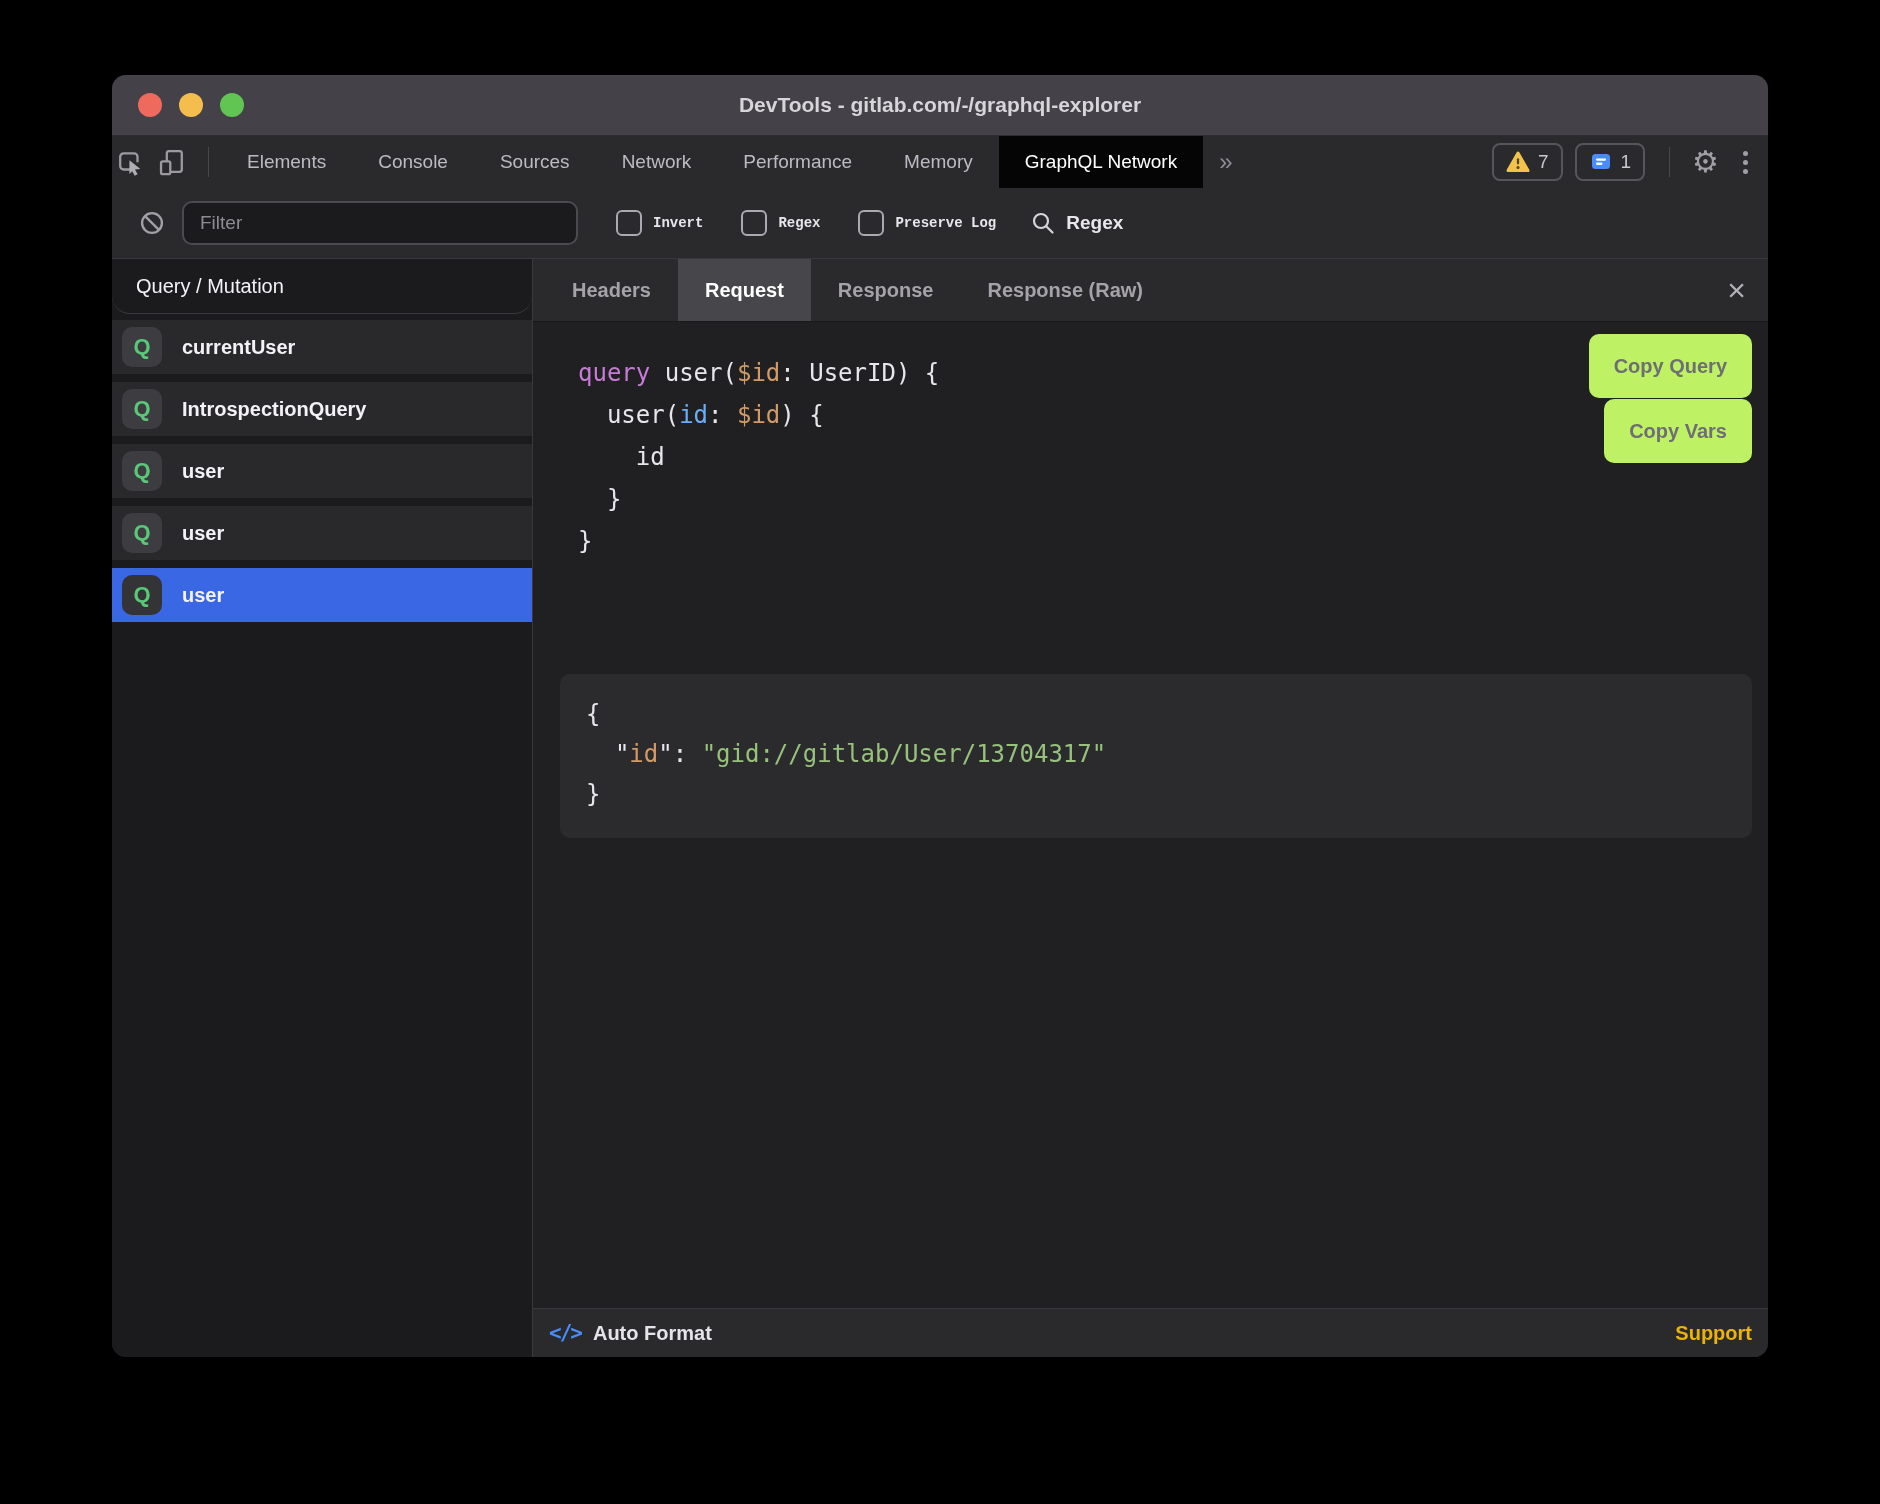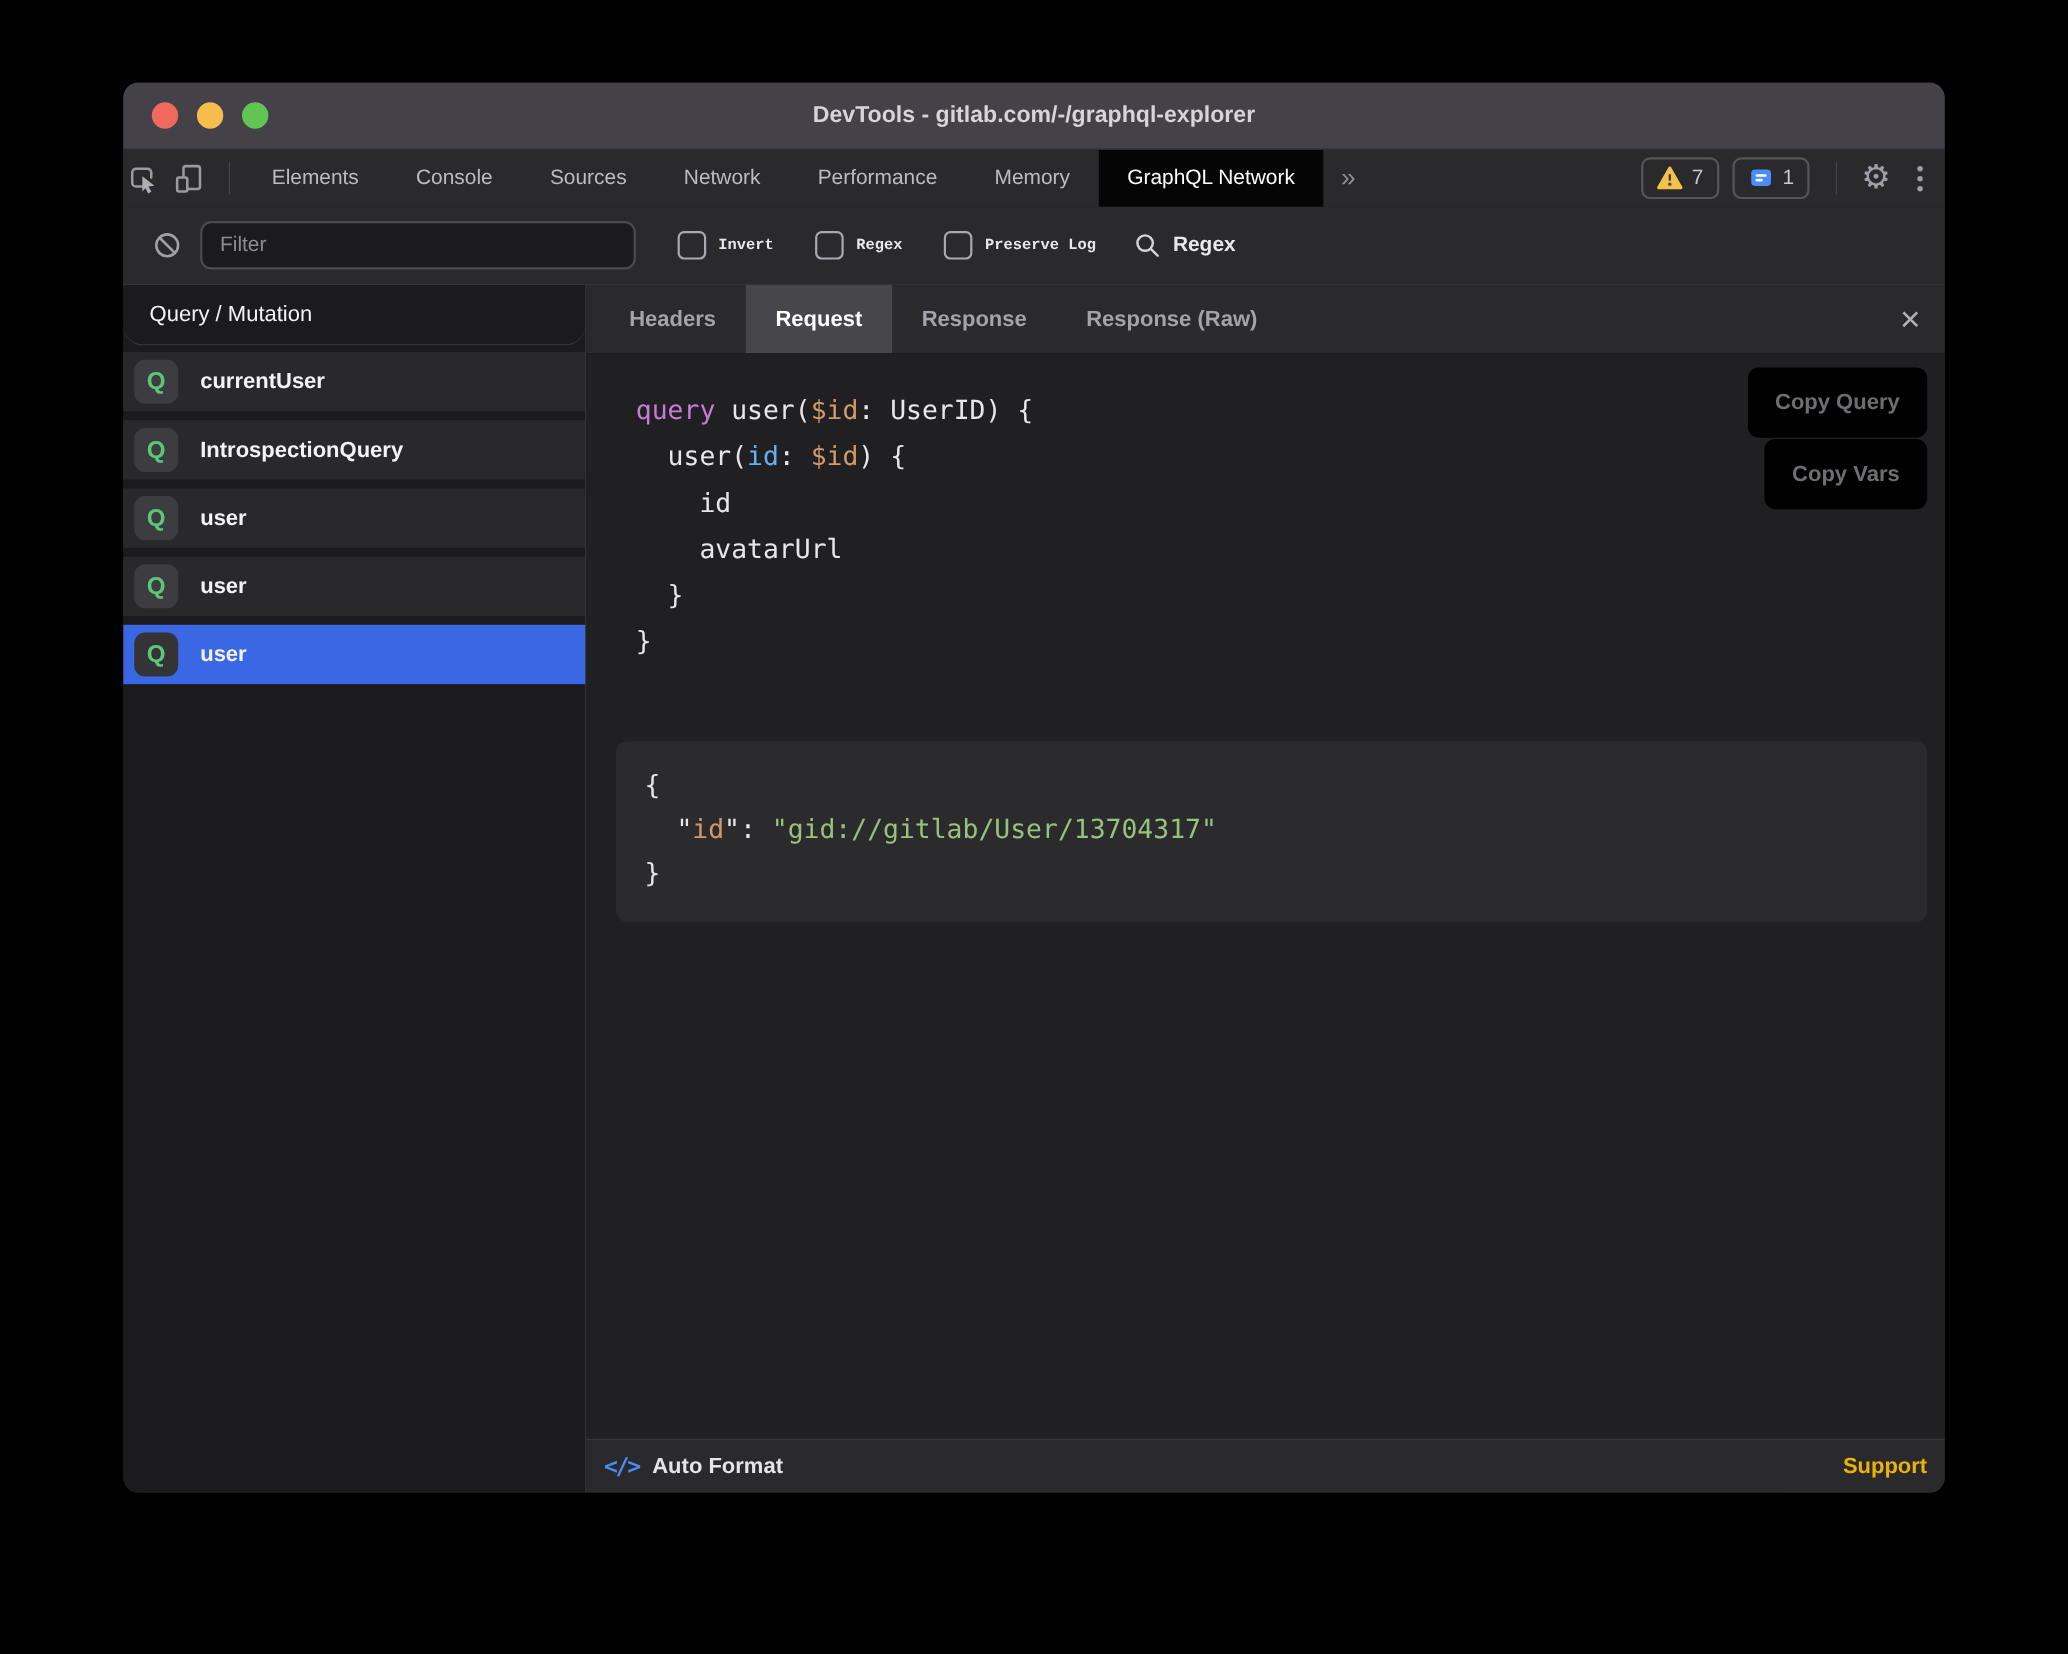--- a/index.html
+++ b/index.html
@@ -72,21 +72,21 @@
   .tk-kw{color:var(--code-keyword,#c87bd8);}
   .tk-var{color:var(--code-variable,#d19a66);}
   .tk-attr{color:var(--code-attr,#6aaef5);}
   .tk-str{color:var(--code-string,#97c27b);}
   .tk-key{color:var(--code-variable,#d19a66);}
   .tk-pl{color:#e8e6eb;}
   .varsbox{position:absolute;left:27px;right:16px;top:352px;height:164px;background:#2b2b2e;
     border-radius:10px;padding:20px 26px;box-sizing:border-box;}
   .varsbox .code-line{height:40px;line-height:40px;}
   .varsbox .vars-code{position:static;font-family:"DejaVu Sans Mono",monospace;font-size:24px;}
-  .copy{position:absolute;right:16px;height:64px;border-radius:10px;background:#000000;color:#6e6e74;
+  .copy{position:absolute;right:16px;height:64px;border-radius:10px;background:#bef264;color:#6e6e74;
     font-size:20px;font-weight:700;padding:0 25px;border:none;font-family:"Liberation Sans",sans-serif;}
   .copy.one{top:12px;}
   .copy.two{top:77px;}
   .bottombar{height:48px;background:#2a2a2d;border-top:1px solid #39393d;
     display:flex;align-items:center;padding:0 16px;flex:0 0 auto;}
   .af-icon{font-family:"DejaVu Sans Mono",monospace;font-weight:700;font-size:21px;
     color:var(--message-blue,#4a8df8);letter-spacing:-2px;}
   .af-label{margin-left:12px;font-size:20px;font-weight:700;color:#e6e4e9;}
   .support{margin-left:auto;font-size:20px;font-weight:700;color:#eab308;}
 </style>
@@ -222,21 +222,20 @@
             <div class="ptab">Response (Raw)</div>
           </div>
         <span class="close-x">×</span>
       </div>
 
       <div class="content">
         <div class="code" id="query-code">
             <div class="code-line"><span class="tk-kw">query</span><span class="tk-pl"> user(</span><span class="tk-var">$id</span><span class="tk-pl">: UserID) {</span></div>
             <div class="code-line"><span class="tk-pl">  user(</span><span class="tk-attr">id</span><span class="tk-pl">: </span><span class="tk-var">$id</span><span class="tk-pl">) {</span></div>
             <div class="code-line"><span class="tk-pl">    id</span></div>
-            <div class="code-line"><span class="tk-pl">    avatarUrl</span></div>
             <div class="code-line"><span class="tk-pl">  }</span></div>
             <div class="code-line"><span class="tk-pl">}</span></div>
           </div>
         <div class="varsbox">
           <div class="vars-code" id="vars-code">
               <div class="code-line"><span class="tk-pl">{</span></div>
               <div class="code-line"><span class="tk-pl">  "</span><span class="tk-key">id</span><span class="tk-pl">"</span><span class="tk-pl">: </span><span class="tk-str">"gid://gitlab/User/13704317"</span></div>
               <div class="code-line"><span class="tk-pl">}</span></div>
             </div>
         </div>

